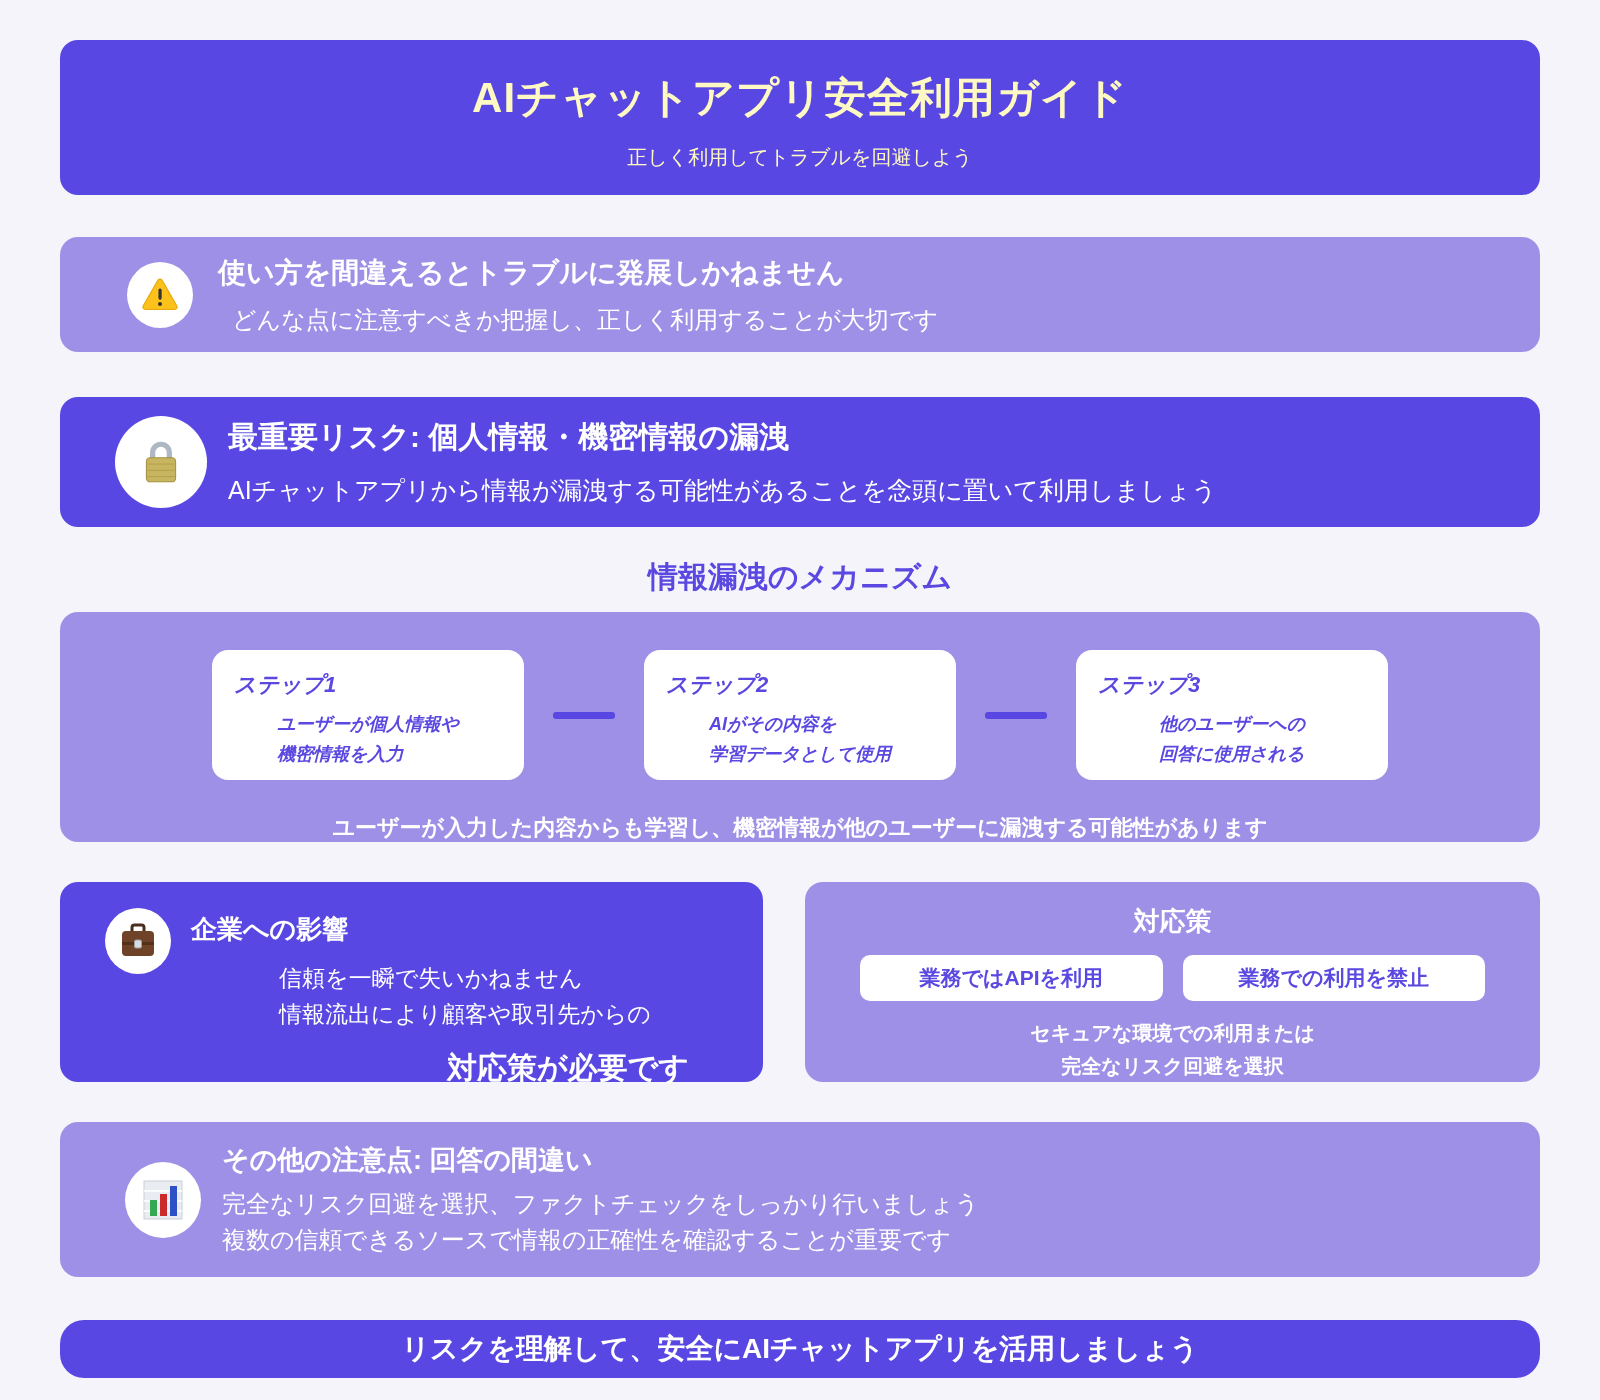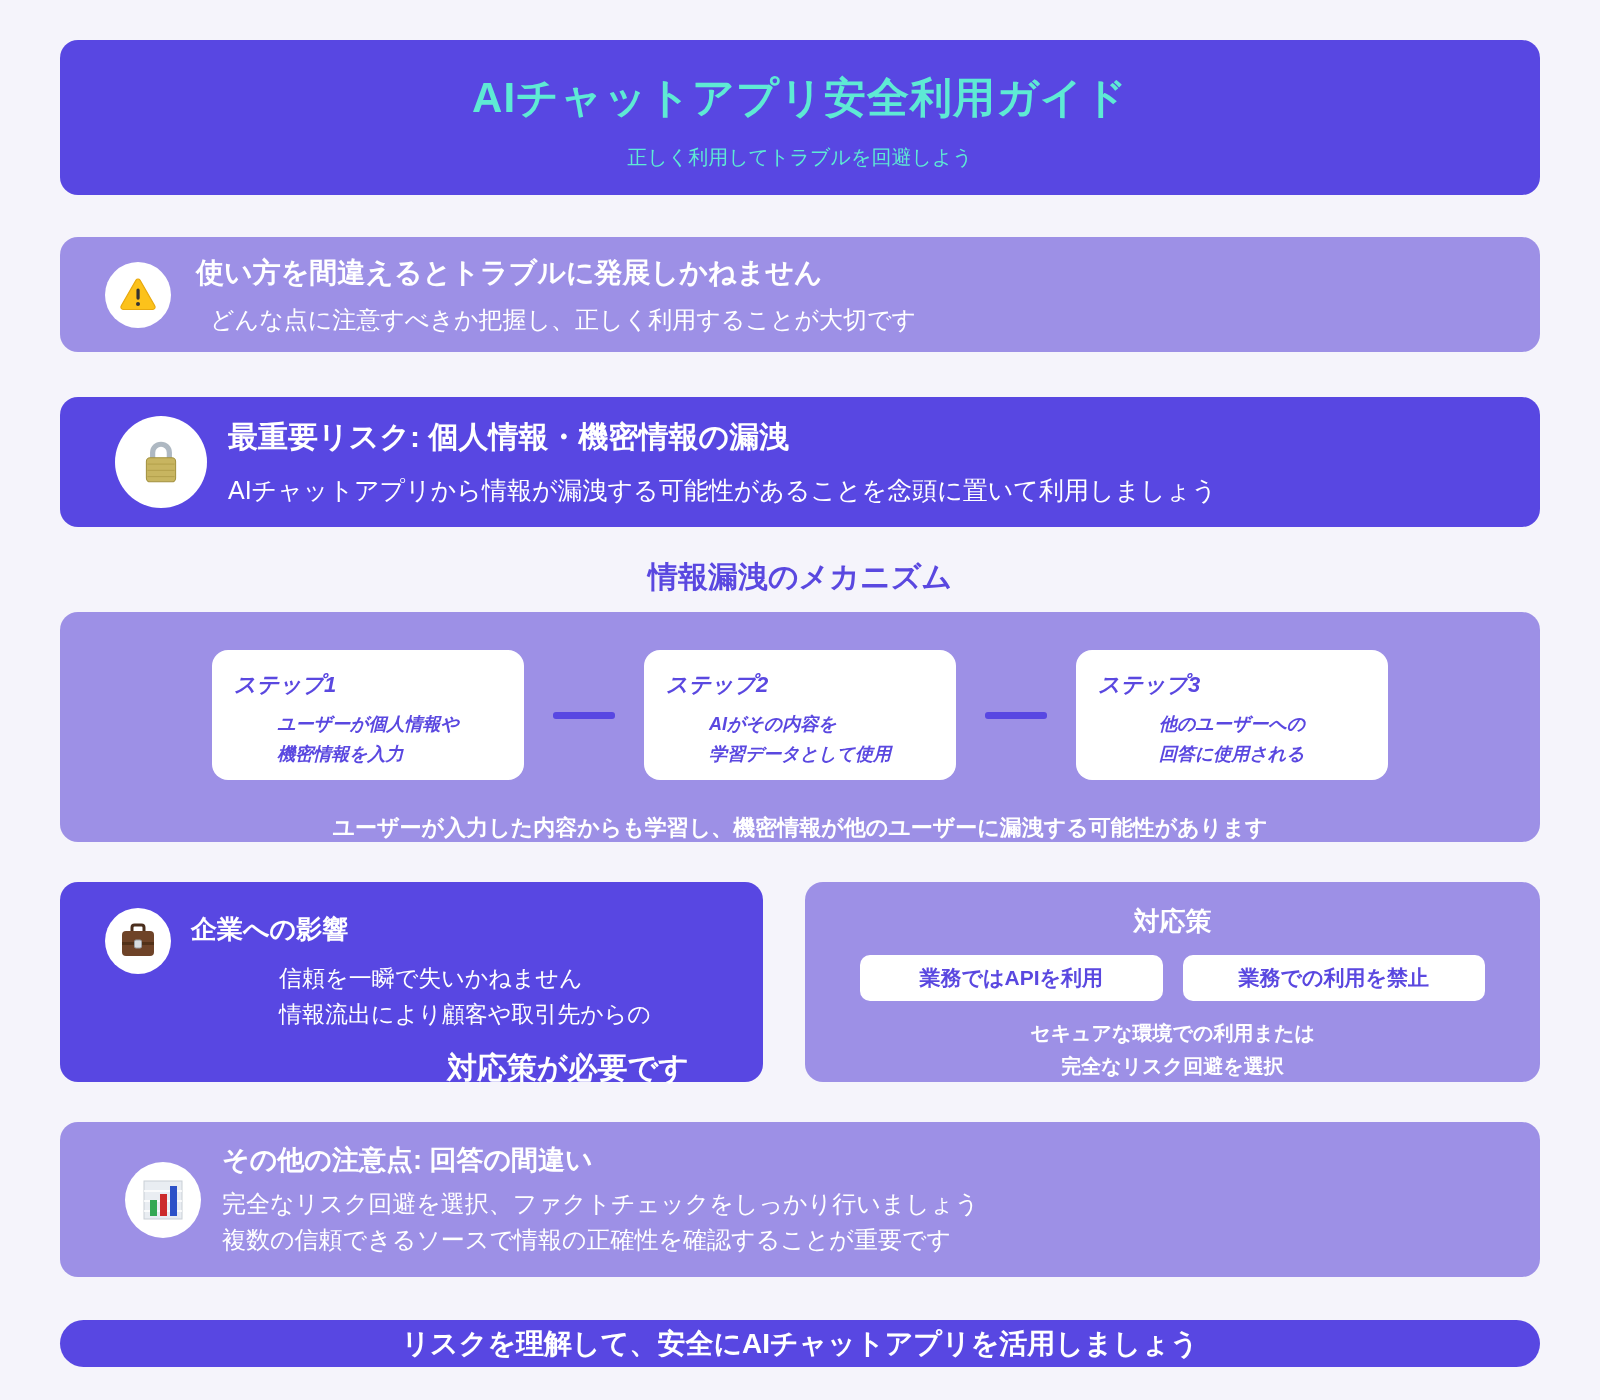--- a/index.html
+++ b/index.html
@@ -13,36 +13,36 @@
   body{
     width:1600px;height:1400px;
     background:var(--bg);
     font-family:"Liberation Sans","DejaVu Sans",sans-serif;
   }
   .page{width:1600px;height:1400px;padding:40px 60px 0;background:var(--bg);}
 
   
   .banner{
     height:155px;background:var(--primary);border-radius:18px;
-    color:#5eead4;text-align:center;padding-top:30px;
+    color:#fef9c3;text-align:center;padding-top:30px;
   }
   .banner h1{margin:0;font-size:42px;letter-spacing:1px;}
   .banner .sub{margin:18px 0 0;font-size:20px;font-weight:400;}
 
   
   .sec{border-radius:18px;display:flex;align-items:center;color:#fff;}
   .sec .circle{
     background:#fff;border-radius:50%;flex:0 0 auto;
     display:flex;align-items:center;justify-content:center;
   }
   .sec .texts{min-width:0;}
   .sec h2{margin:0;font-weight:bold;}
   .sec p{margin:0;font-weight:400;}
 
-  .warning-sec{margin-top:42px;height:115px;background:var(--light);padding-left:45px;gap:25px;}
+  .warning-sec{margin-top:42px;height:115px;background:var(--light);padding-left:67px;gap:25px;}
   .warning-sec .circle{width:66px;height:66px;}
   .warning-sec h2{font-size:28px;}
   .warning-sec p{font-size:24px;margin-top:12px;padding-left:14px;}
 
   .risk-sec{margin-top:45px;height:130px;background:var(--primary);padding-left:55px;gap:21px;}
   .risk-sec .circle{width:92px;height:92px;}
   .risk-sec h2{font-size:30px;}
   .risk-sec p{font-size:25px;margin-top:16px;}
 
   
@@ -103,21 +103,21 @@
 
   
   .other-sec{margin-top:40px;height:155px;background:var(--light);padding-left:65px;gap:21px;}
   .other-sec .circle{width:76px;height:76px;}
   .other-sec h2{font-size:27px;}
   .other-sec p{font-size:24px;line-height:1.5;margin-top:8px;}
   .other-sec p span{display:block;}
 
   
   .footer{
-    margin-top:43px;height:47px;background:var(--primary);border-radius:24px;
+    margin-top:43px;height:58px;background:var(--primary);border-radius:24px;
     color:#fff;display:flex;align-items:center;justify-content:center;
     font-size:28px;font-weight:bold;
   }
 </style>
 </head>
 <body>
 
 <div class="page">
 
   <header class="banner">

